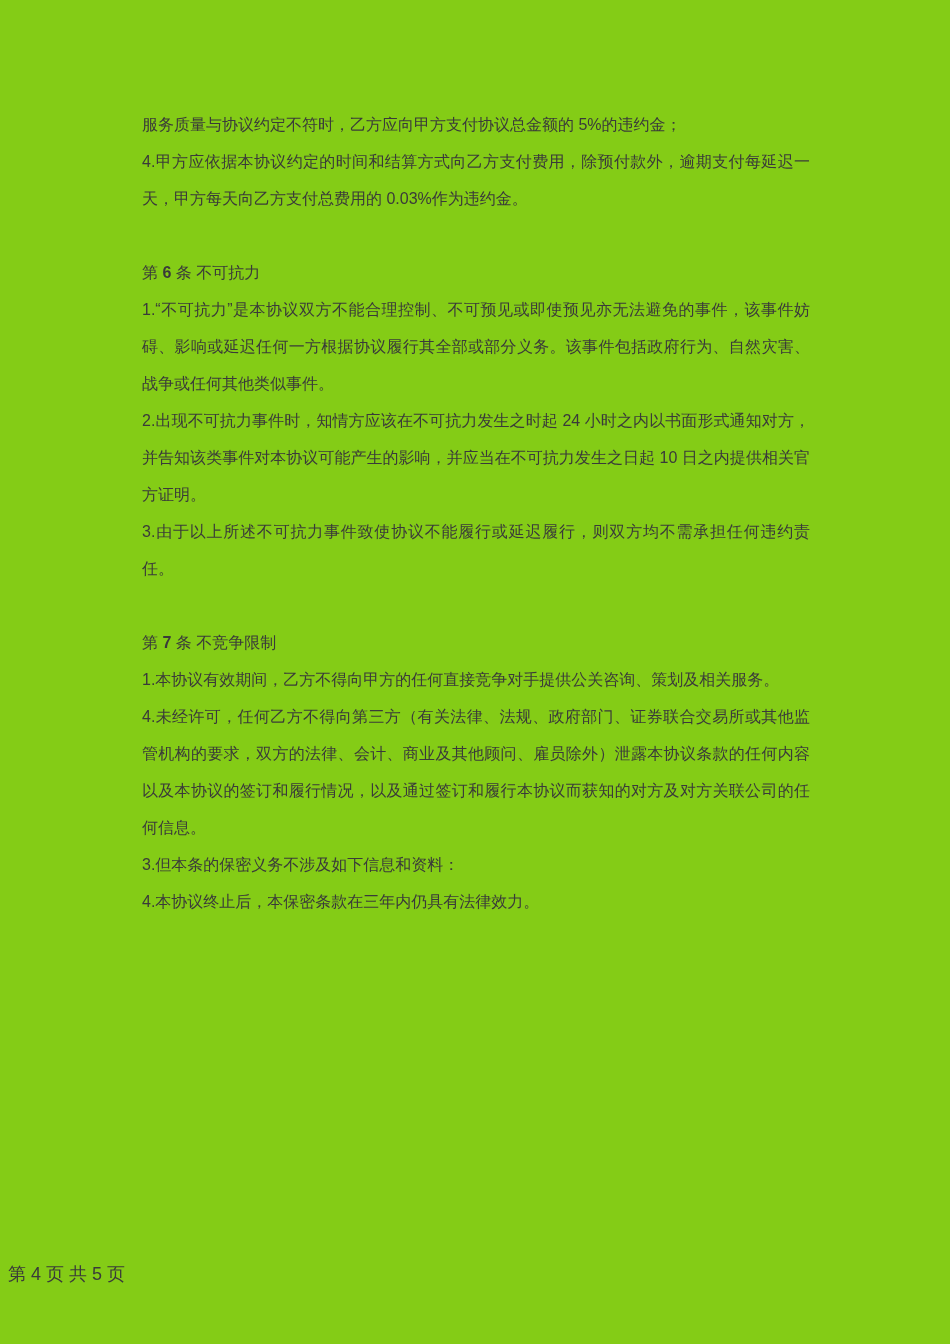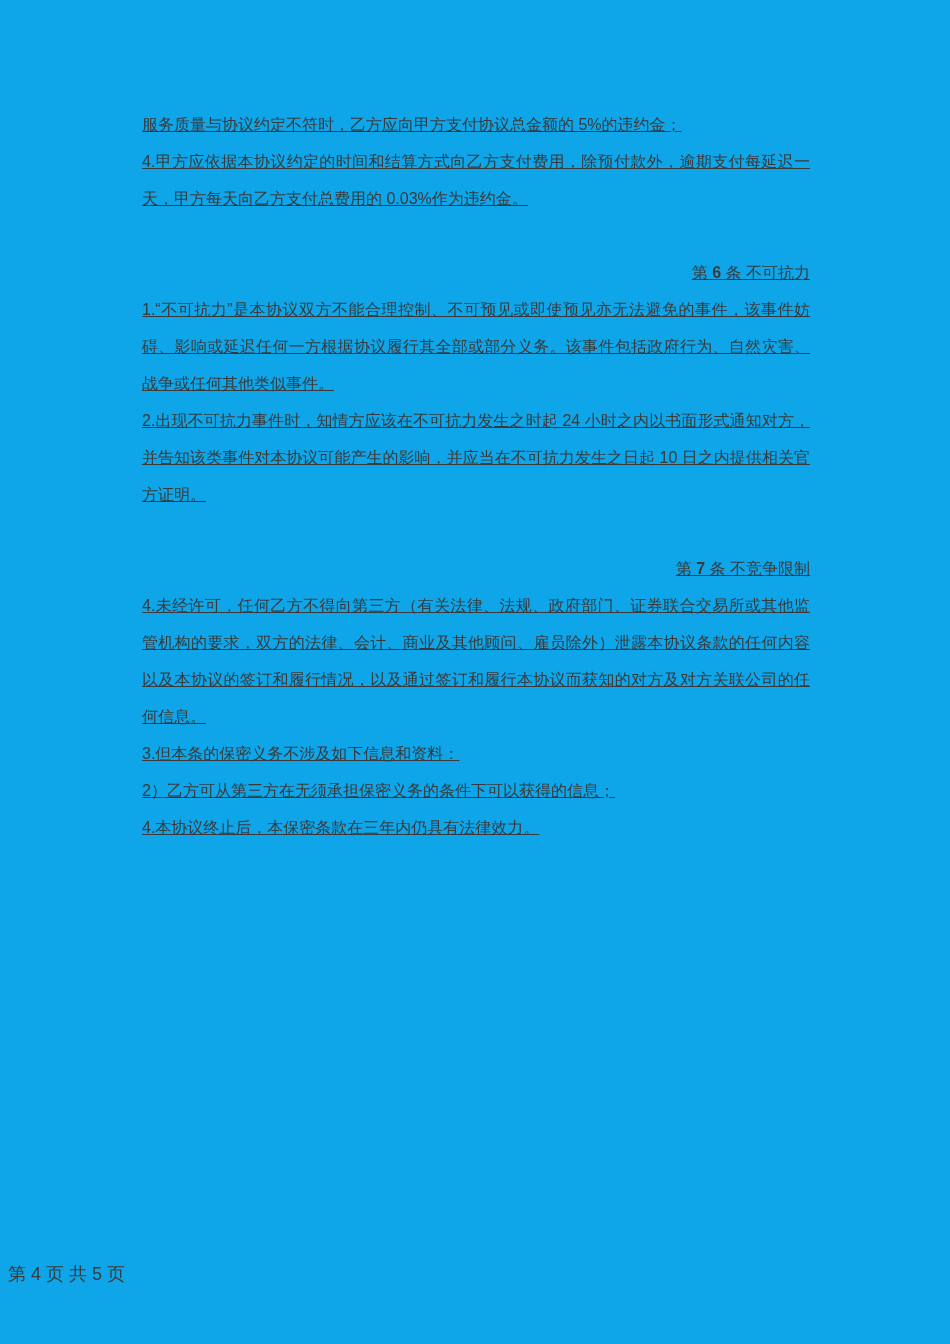--- a/index.html
+++ b/index.html
@@ -11,40 +11,38 @@
     width: 950px;
     height: 1344px;
     position: relative;
     font-family: "Liberation Sans", "DejaVu Sans", sans-serif;
     color: #3a3a3a;
     overflow: hidden;
   }
   .page {
     position: absolute;
     inset: 0;
-    background: #0ea5e9;
-    text-decoration: underline;
+    background: #84cc16;
   }
   .content {
     padding: 106px 140px 0 142px;
   }
   .body-para {
     margin: 0;
     font-size: 16px;
     line-height: 37px;
     text-align: justify;
     letter-spacing: 0;
   }
   .clause-heading {
     margin: 37px 0 0 0;
     font-size: 16px;
     line-height: 37px;
     font-weight: normal;
     color: #3a3a3a;
-    text-align: right;
   }
   .clause-heading .num {
     font-weight: bold;
   }
   .page-footer {
     position: absolute;
     top: 1262px;
     left: 8px;
     width: 100%;
     text-align: left;
@@ -58,24 +56,25 @@
 
 <div class="page">
   <div class="content">
 
     <p class="body-para">服务质量与协议约定不符时，乙方应向甲方支付协议总金额的 5%的违约金；</p>
     <p class="body-para">4.甲方应依据本协议约定的时间和结算方式向乙方支付费用，除预付款外，逾期支付每延迟一天，甲方每天向乙方支付总费用的 0.03%作为违约金。</p>
 
     <h2 class="clause-heading"><span>第 </span><span class="num">6</span><span> 条 不可抗力</span></h2>
     <p class="body-para">1.“不可抗力”是本协议双方不能合理控制、不可预见或即使预见亦无法避免的事件，该事件妨碍、影响或延迟任何一方根据协议履行其全部或部分义务。该事件包括政府行为、自然灾害、战争或任何其他类似事件。</p>
     <p class="body-para">2.出现不可抗力事件时，知情方应该在不可抗力发生之时起 24 小时之内以书面形式通知对方，并告知该类事件对本协议可能产生的影响，并应当在不可抗力发生之日起 10 日之内提供相关官方证明。</p>
+    <p class="body-para">3.由于以上所述不可抗力事件致使协议不能履行或延迟履行，则双方均不需承担任何违约责任。</p>
 
     <h2 class="clause-heading"><span>第 </span><span class="num">7</span><span> 条 不竞争限制</span></h2>
+    <p class="body-para">1.本协议有效期间，乙方不得向甲方的任何直接竞争对手提供公关咨询、策划及相关服务。</p>
 
     <p class="body-para">4.未经许可，任何乙方不得向第三方（有关法律、法规、政府部门、证券联合交易所或其他监管机构的要求，双方的法律、会计、商业及其他顾问、雇员除外）泄露本协议条款的任何内容以及本协议的签订和履行情况，以及通过签订和履行本协议而获知的对方及对方关联公司的任何信息。</p>
     <p class="body-para">3.但本条的保密义务不涉及如下信息和资料：</p>
-    <p class="body-para">2）乙方可从第三方在无须承担保密义务的条件下可以获得的信息；</p>
     <p class="body-para">4.本协议终止后，本保密条款在三年内仍具有法律效力。</p>
 
   </div>
 
   <div class="page-footer">第 4 页 共 5 页</div>
 </div>
 
 </body></html>

